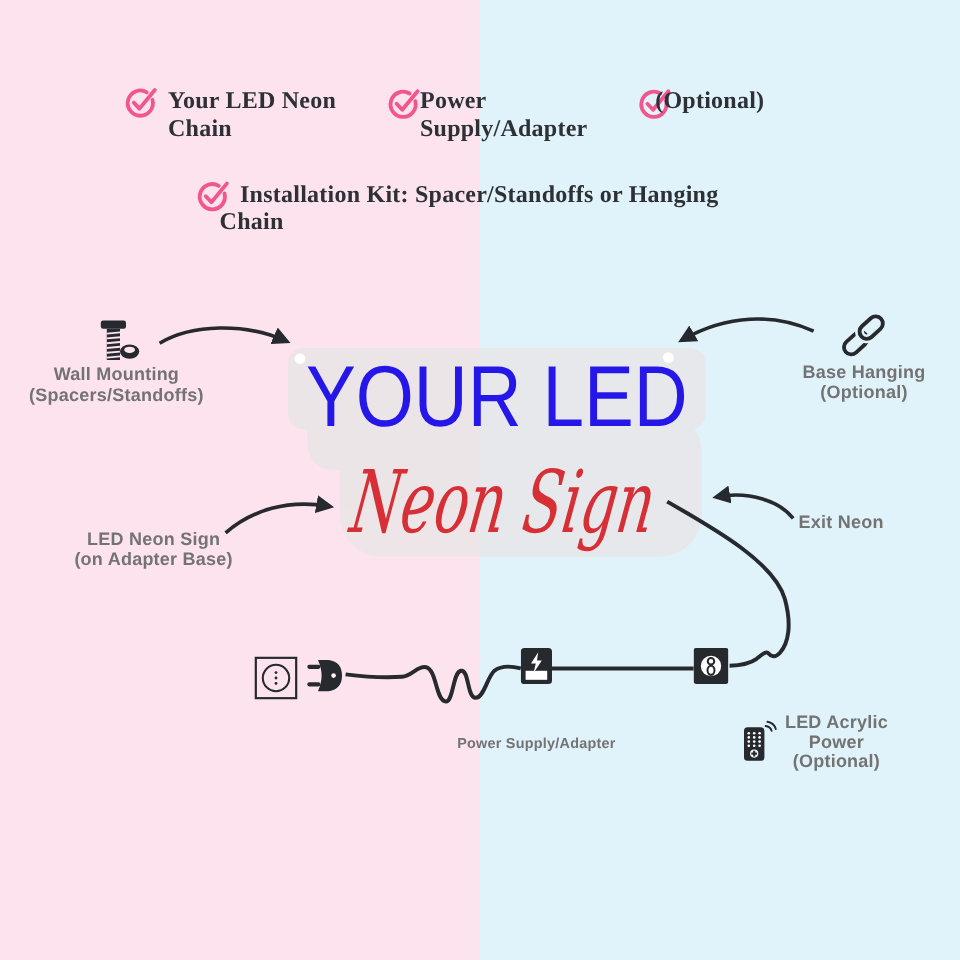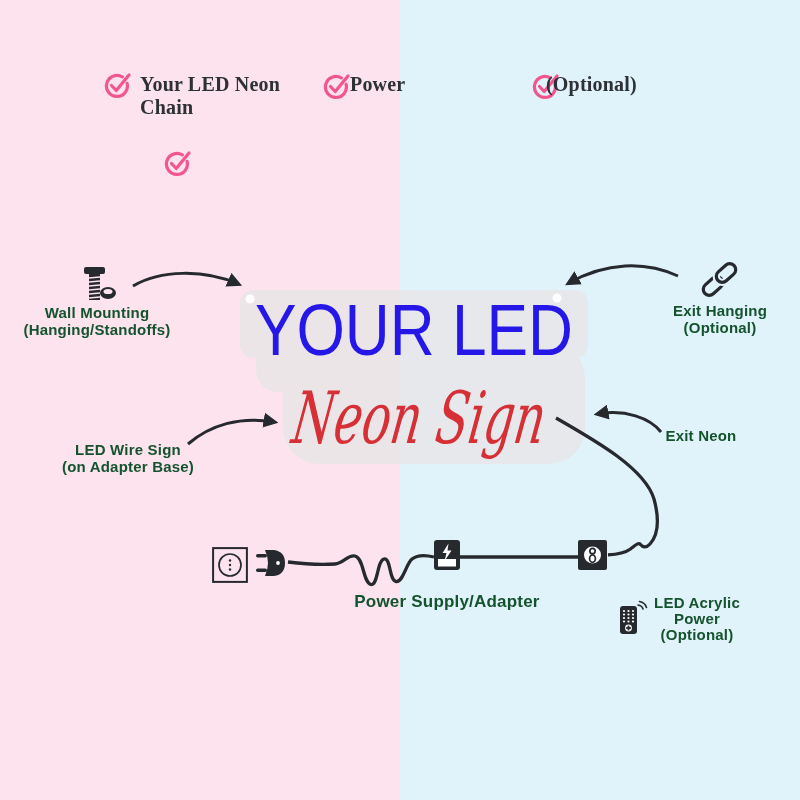--- a/index.html
+++ b/index.html
@@ -2,21 +2,21 @@
 <html><head>
 <meta charset="utf-8">
 <style>
   html,body{margin:0;padding:0;}
   #stage{position:relative;width:800px;height:800px;overflow:hidden;font-family:"Liberation Sans",sans-serif;color:#2d3136;}
   .half{position:absolute;top:0;height:800px;width:400px;}
   .half.left{left:0;background:#fce3ee;}
   .half.right{left:400px;background:#e0f2fa;}
   #art{position:absolute;left:0;top:0;}
   .icon{position:absolute;}
-  .lbl{position:absolute;text-align:center;font-size:15px;line-height:17px;letter-spacing:.2px;font-weight:bold;color:#14532d;}
+  .lbl{position:absolute;text-align:center;font-size:15px;line-height:17px;letter-spacing:.2px;font-weight:bold;color:#737373;}
   .check-text{position:absolute;text-align:left;font-size:20px;line-height:23px;letter-spacing:.2px;font-weight:bold;color:#2d3136;font-family:Liberation Serif, serif;}
 </style>
 </head>
 <body>
 
 <div id="stage">
   <div class="half left"></div>
   <div class="half right"></div>
 
   <svg id="art" width="800" height="800" viewBox="0 0 800 800">
@@ -64,62 +64,67 @@
     <path d="M23.1,12.3 A10.5,10.5 0 1 1 18.3,5.9" stroke="#f2568e" stroke-width="3.2" fill="none" stroke-linecap="round"></path>
     <path d="M7.5,14.5 L12.2,19.5 L25,4" stroke="#f2568e" stroke-width="3.2" fill="none" stroke-linecap="round" stroke-linejoin="round"></path>
   </svg>
 
   <div class="check-text" style="left:140px;top:73px;width:160px">
     <div>Your LED Neon</div>
     <div>Chain</div>
   </div>
   <div class="check-text" style="left:350px;top:73px;width:170px">
     <div>Power</div>
+    <div>Supply/Adapter</div>
   </div>
   <div class="check-text" style="left:546px;top:73px;width:170px">
     <div>(Optional)</div>
+  </div>
+  <div class="check-text" style="left:200px;top:151px;width:440px">
+    <div>Installation Kit: Spacer/Standoffs or Hanging</div>
+    <div style="transform:translateX(-17px)">Chain</div>
   </div>
 
   <svg class="icon" style="left:80px;top:263px" width="40" height="40">
     <rect x="4" y="4" width="21" height="7" rx="2" fill="#26292e"></rect>
     <rect x="9" y="11" width="11" height="26" fill="#26292e"></rect>
     <g stroke="#fce3ee" stroke-width="1.6">
       <line x1="9" y1="15" x2="20" y2="14"></line>
       <line x1="9" y1="19" x2="20" y2="18"></line>
       <line x1="9" y1="23" x2="20" y2="22"></line>
       <line x1="9" y1="27" x2="20" y2="26"></line>
       <line x1="9" y1="31" x2="20" y2="30"></line>
       <line x1="9" y1="35" x2="20" y2="34"></line>
     </g>
     <g>
       <ellipse cx="28" cy="30" rx="8" ry="6" fill="#26292e"></ellipse>
       <ellipse cx="28" cy="28.5" rx="4.5" ry="2.6" fill="#fce3ee"></ellipse>
     </g>
   </svg>
   <div class="lbl" style="left:20px;top:304px;width:154px">
     <div>Wall Mounting</div>
-    <div>(Hanging/Standoffs)</div>
+    <div>(Spacers/Standoffs)</div>
   </div>
 
   <svg class="icon" style="left:698px;top:258px" width="44" height="44">
     <g transform="translate(15,28) rotate(-42)">
       <rect x="-11" y="-6" width="22" height="12" rx="6" fill="none" stroke="#26292e" stroke-width="3.2"></rect>
     </g>
     <g transform="translate(28,15) rotate(-42)">
       <rect x="-11" y="-6" width="22" height="12" rx="6" fill="none" stroke="#e0f2fa" stroke-width="7.5"></rect>
       <rect x="-11" y="-6" width="22" height="12" rx="6" fill="none" stroke="#26292e" stroke-width="3.2"></rect>
     </g>
   </svg>
   <div class="lbl" style="left:645px;top:302px;width:150px">
-    <div>Exit Hanging</div>
+    <div>Base Hanging</div>
     <div>(Optional)</div>
   </div>
 
   <div class="lbl" style="left:40px;top:441px;width:176px">
-    <div>LED Wire Sign</div>
+    <div>LED Neon Sign</div>
     <div>(on Adapter Base)</div>
   </div>
 
   <div class="lbl" style="left:661px;top:427px;width:80px">
     <div>Exit Neon</div>
   </div>
 
   <svg class="icon" style="left:212px;top:547px" width="36" height="36">
     <rect x="1.1" y="1.1" width="33.8" height="33.8" fill="none" stroke="#26292e" stroke-width="2"></rect>
     <circle cx="18" cy="18" r="11" fill="none" stroke="#26292e" stroke-width="1.7"></circle>
@@ -141,21 +146,21 @@
     <rect x="4" y="19" width="18" height="7.5" fill="#ffffff"></rect>
   </svg>
 
   <svg class="icon" style="left:578px;top:540px" width="29" height="30">
     <rect x="0" y="0" width="29" height="30" rx="2" fill="#26292e"></rect>
     <circle cx="14.5" cy="15" r="8.5" fill="#ffffff"></circle>
     <circle cx="14.5" cy="11" r="2.7" fill="none" stroke="#26292e" stroke-width="1.7"></circle>
     <ellipse cx="14.5" cy="18.6" rx="2.9" ry="3.8" fill="none" stroke="#26292e" stroke-width="1.7"></ellipse>
   </svg>
 
-  <div class="lbl" style="left:347px;top:593px;width:200px;font-size:17px">
+  <div class="lbl" style="left:347px;top:611px;width:200px;font-size:12px">
     <div>Power Supply/Adapter</div>
   </div>
 
   <svg class="icon" style="left:618px;top:596px" width="30" height="42">
     <rect x="2" y="10" width="17" height="28" rx="3" fill="#26292e"></rect>
     <g fill="#ffffff">
       <circle cx="6" cy="15" r="1.1"></circle>
         <circle cx="10.5" cy="15" r="1.1"></circle>
         <circle cx="15" cy="15" r="1.1"></circle>
       <circle cx="6" cy="18.5" r="1.1"></circle>

